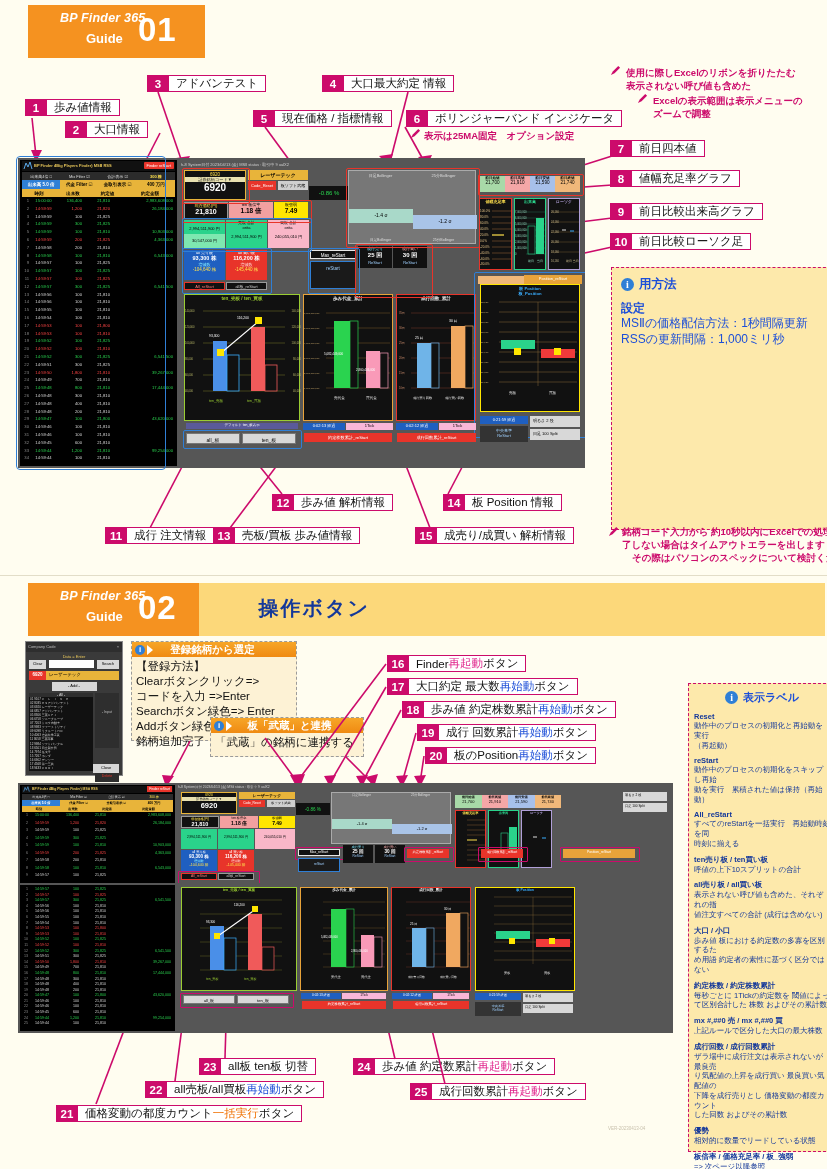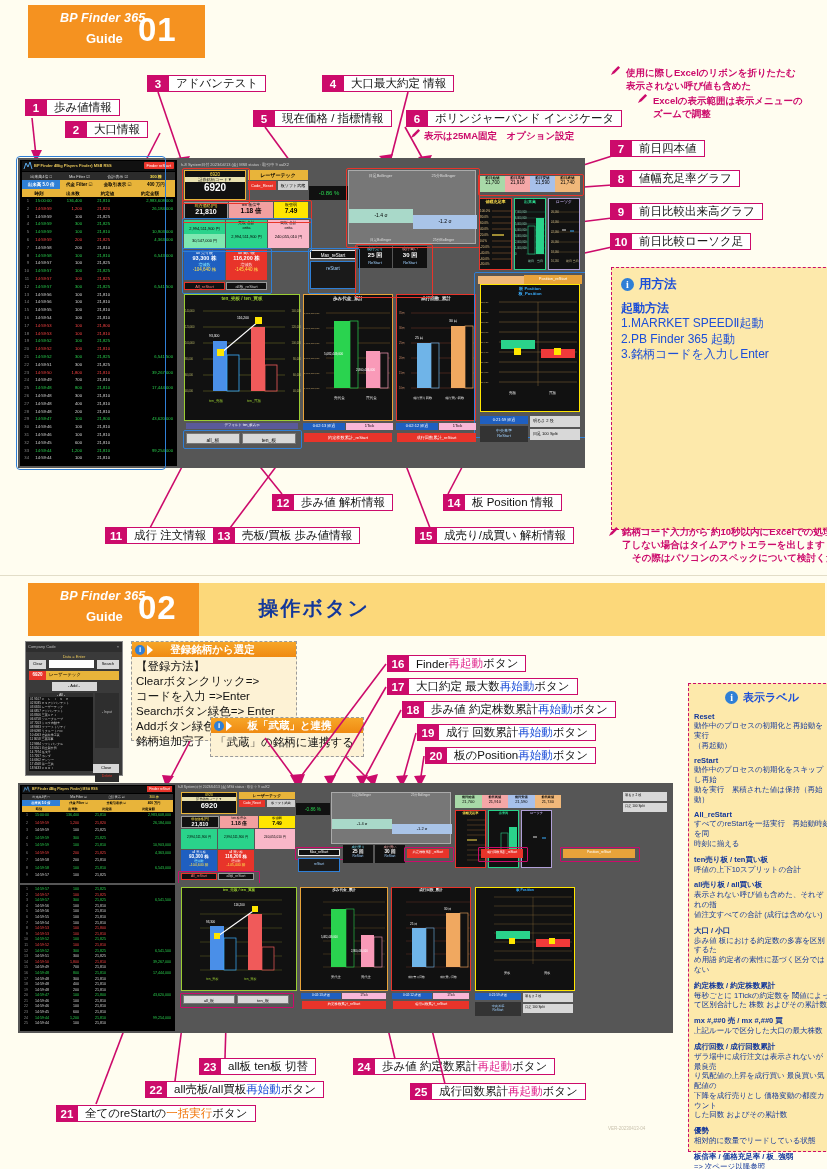--- a/index.html
+++ b/index.html
@@ -217,24 +217,23 @@
     <path d="M1 11 L3 7 L9 1 L11 3 L5 9 Z" fill="#cc0b6b"></path>
   </svg>
   <div class="note" style="left:424px;top:129px;">表示は25MA固定　オプション設定</div>
 
   <div class="infobox" style="left:611px;top:267px;width:205px;height:245px;padding:8px 9px;">
     <div class="ibhead" style="margin-bottom:8px;">
       <div class="icirc">i</div>
       <h4>用方法</h4>
     </div>
     <div class="ibsec" style="margin-bottom:8px;">
-      <b>起動方法</b><br>
-      <span> 1.MARRKET SPEEDⅡ起動</span><br>
-      <span> 2.PB Finder 365 起動</span><br>
-      <span> 3.銘柄コードを入力しEnter</span>
+      <b>設定</b><br>
+      <span>MSⅡの価格配信方法：1秒間隔更新</span><br>
+      <span>RSSの更新間隔：1,000ミリ秒</span>
     </div>
   </div>
 
   <svg class="pen" style="left:608px;top:526px;" viewBox="0 0 12 12">
     <path d="M1 11 L3 7 L9 1 L11 3 L5 9 Z" fill="#cc0b6b"></path>
   </svg>
   <div class="note" style="left:622px;top:525px;">銘柄コード入力から 約10秒以内にExcelでの処理が完</div>
   <div class="note" style="left:622px;top:538px;">了しない場合はタイムアウトエラーを出します</div>
   <div class="note" style="left:632px;top:551px;">その際はパソコンのスペックについて検討ください</div>
 
@@ -991,21 +990,21 @@
     <div class="no">20</div>
     <div class="txt">
           <span>板のPosition </span>
           <span class="blue">再始動</span>
           <span>ボタン</span>
         </div>
   </div>
   <div class="callout" style="left:56px;top:527px;">
     <div class="no">21</div>
     <div class="txt">
-          <span>全てのreStartの </span>
+          <span>価格変動の都度カウント </span>
           <span class="orange">一括実行</span>
           <span>ボタン</span>
         </div>
   </div>
   <div class="callout" style="left:145px;top:503px;">
     <div class="no">22</div>
     <div class="txt">
           <span>all売板/all買板 </span>
           <span class="blue">再始動</span>
           <span>ボタン</span>

